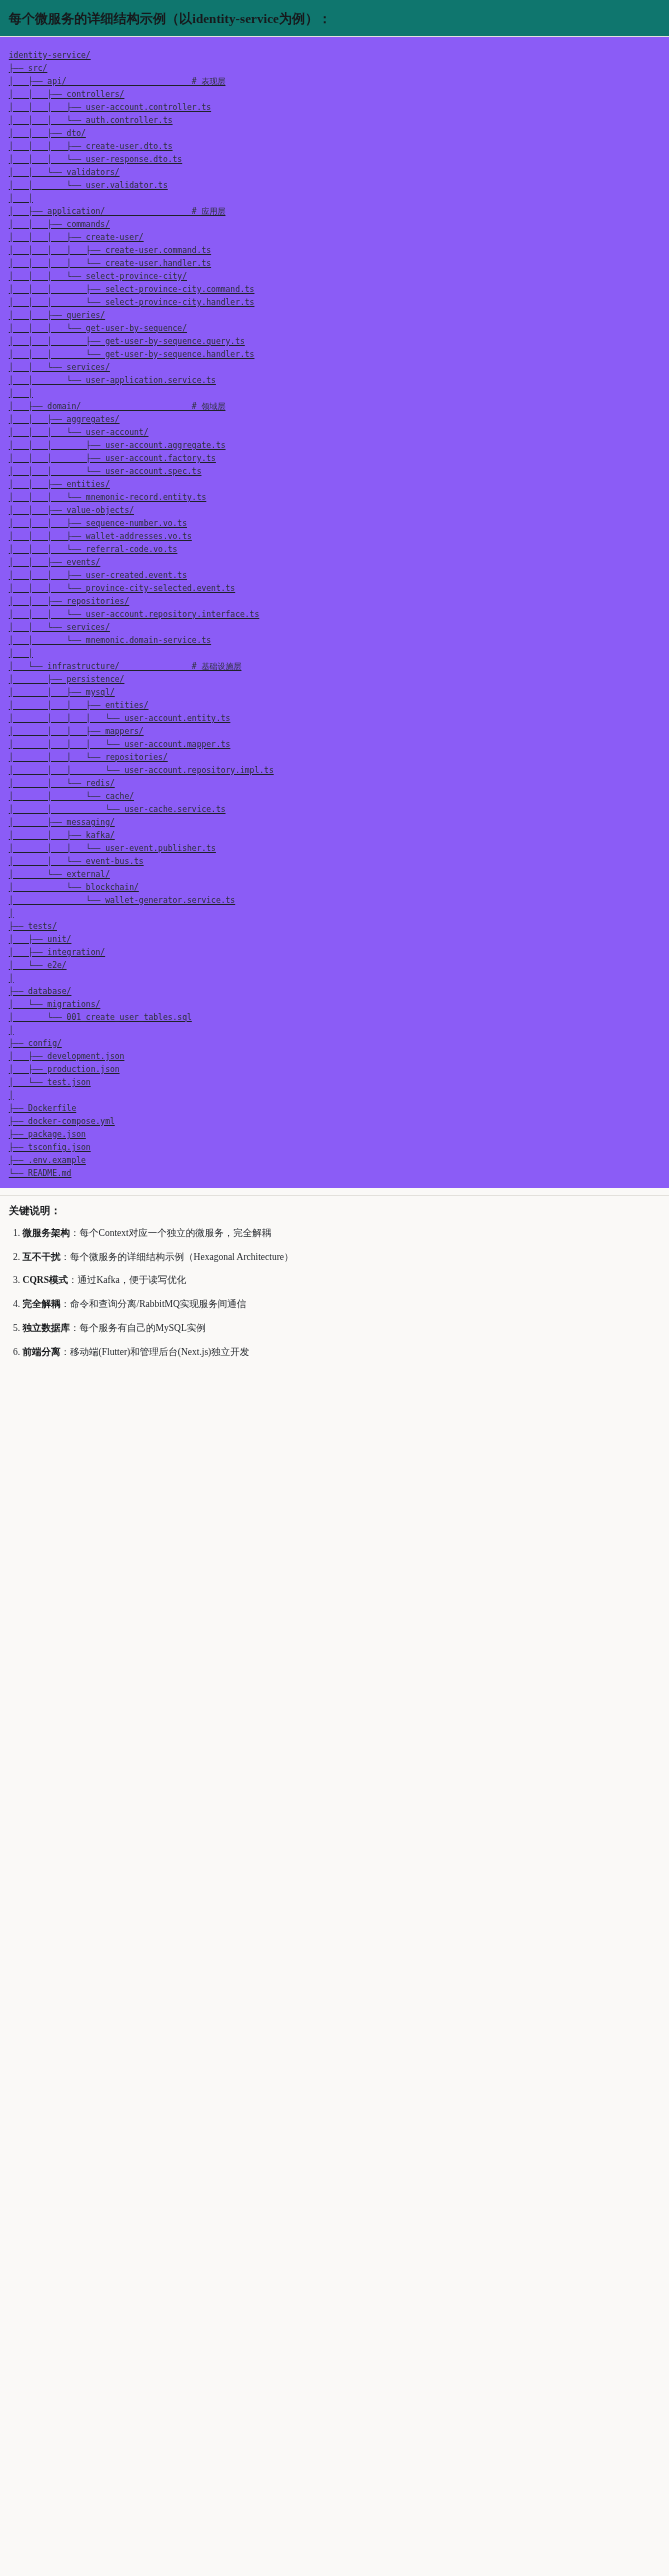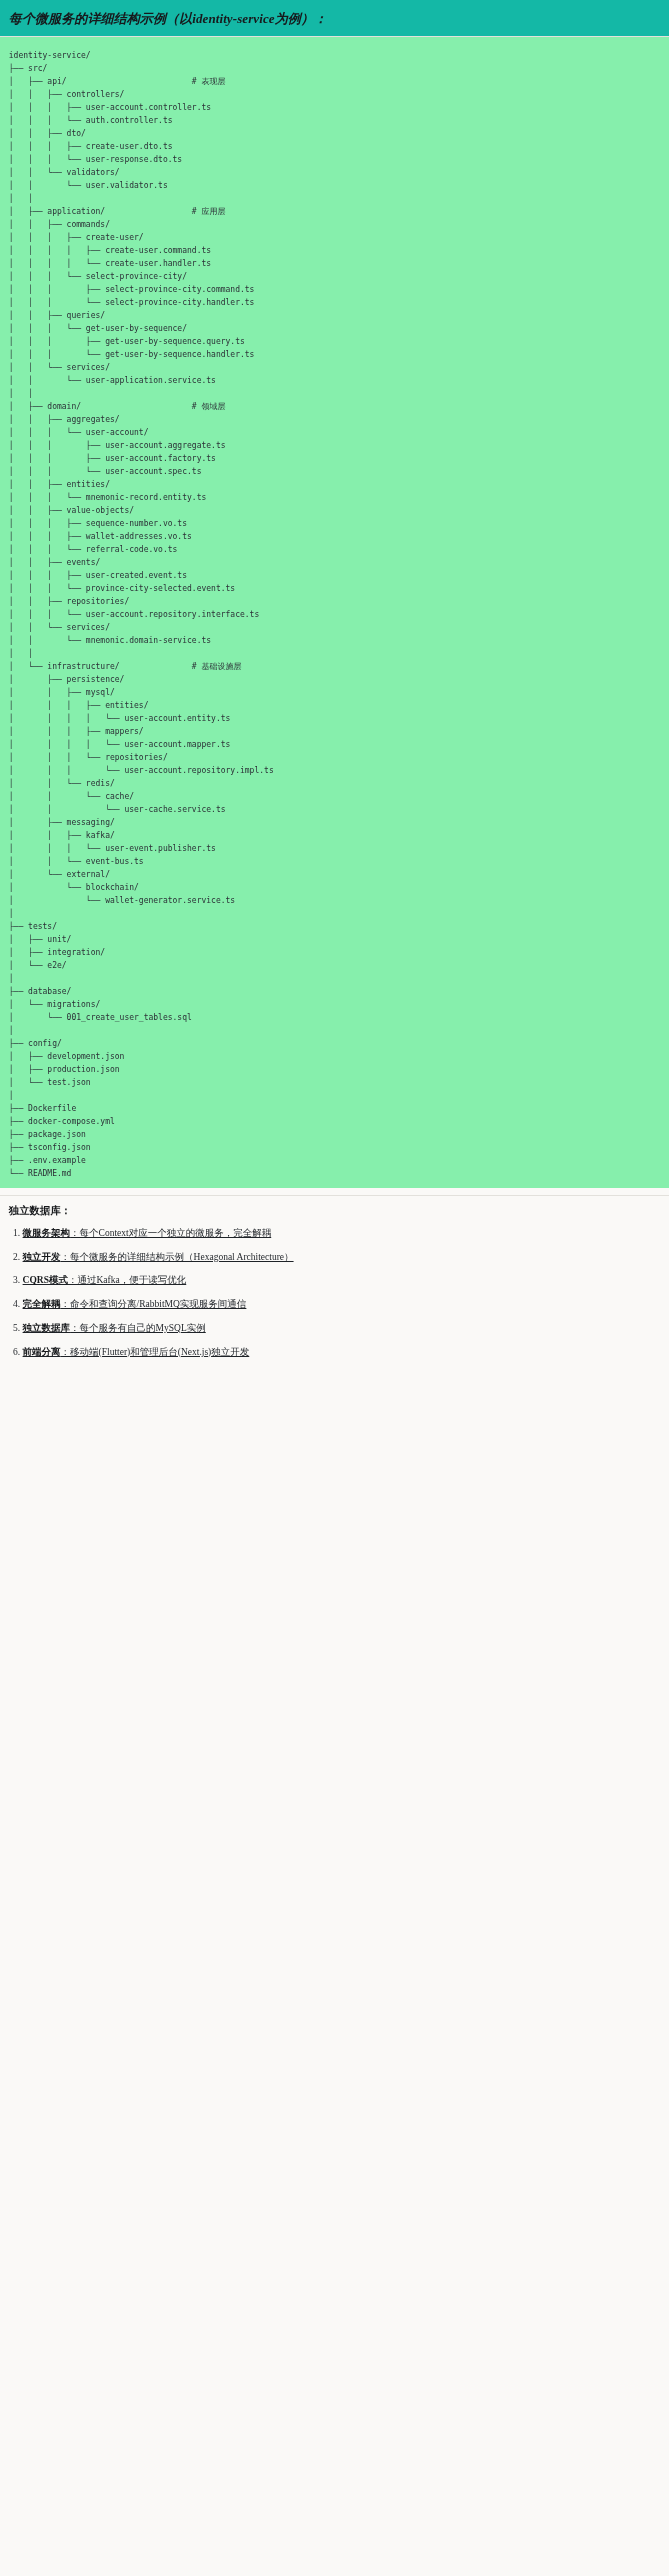--- a/index.html
+++ b/index.html
@@ -9,38 +9,38 @@
     font-family:"Liberation Serif", serif;
     color:#1f2328;
     -webkit-font-smoothing:antialiased;
   }
   .page{width:669px;box-sizing:border-box;}
 
   
   .title-bar{
     padding:10px 8.8px 8.8px 8.8px;
     border-bottom:0.6px solid #e3e1dc;
-    background:#14b8a6;
-    font-style:italic;
+    background:#0f766e;
   }
   .title{
     font-family:"Liberation Serif", serif;
     font-weight:bold;
     font-size:13px;
     line-height:1.35;
     letter-spacing:0.1px;
     color:#17191c;
     white-space:nowrap;
   }
 
   
   .code-block{
-    background:#86efac;
+    background:#8b5cf6;
     padding:11.3px 8.8px 8.8px 8.8px;
     box-sizing:border-box;
+    text-decoration:underline;
   }
   pre.tree{
     margin:0;
     font-family:"DejaVu Sans Mono","Liberation Mono",monospace;
     font-size:8px;
     line-height:13px;
     color:#2b3036;
     white-space:pre;
     letter-spacing:0px;
     tab-size:4;
@@ -65,21 +65,20 @@
     font-size:10.3px;
     font-weight:bold;
     color:#17191c;
     letter-spacing:0.1px;
   }
   ol.keypoints{
     margin:0 0 10px 0;
     padding:0 0 0 13.8px;
     list-style-position:outside;
     list-style-type:decimal;
-    text-decoration:underline;
   }
   ol.keypoints li{
     font-family:"Liberation Serif", serif;
     font-size:9.5px;
     line-height:1.45;
     margin:0 0 10px 0;
     color:#1f2328;
   }
   ol.keypoints li:last-child{margin-bottom:16px;}
   .kp-term{font-weight:bold;color:#17191c;}
@@ -187,28 +186,28 @@
 ├── docker-compose.yml
 ├── package.json
 ├── tsconfig.json
 ├── .env.example
 └── README.md</pre>
   </div>
 
   <hr class="rule">
 
   <div class="notes">
-    <h2>独立数据库：</h2>
+    <h2>关键说明：</h2>
 
     <ol class="keypoints">
       <li>
         <span class="kp-term">微服务架构</span><span class="kp-body">：每个Context对应一个独立的微服务，完全解耦</span>
       </li>
       <li>
-        <span class="kp-term">独立开发</span><span class="kp-body">：每个微服务的详细结构示例（Hexagonal Architecture）</span>
+        <span class="kp-term">互不干扰</span><span class="kp-body">：每个微服务的详细结构示例（Hexagonal Architecture）</span>
       </li>
       <li>
         <span class="kp-term">CQRS模式</span><span class="kp-body">：通过Kafka，便于读写优化</span>
       </li>
       <li>
         <span class="kp-term">完全解耦</span><span class="kp-body">：命令和查询分离/RabbitMQ实现服务间通信</span>
       </li>
       <li>
         <span class="kp-term">独立数据库</span><span class="kp-body">：每个服务有自己的MySQL实例</span>
       </li>

